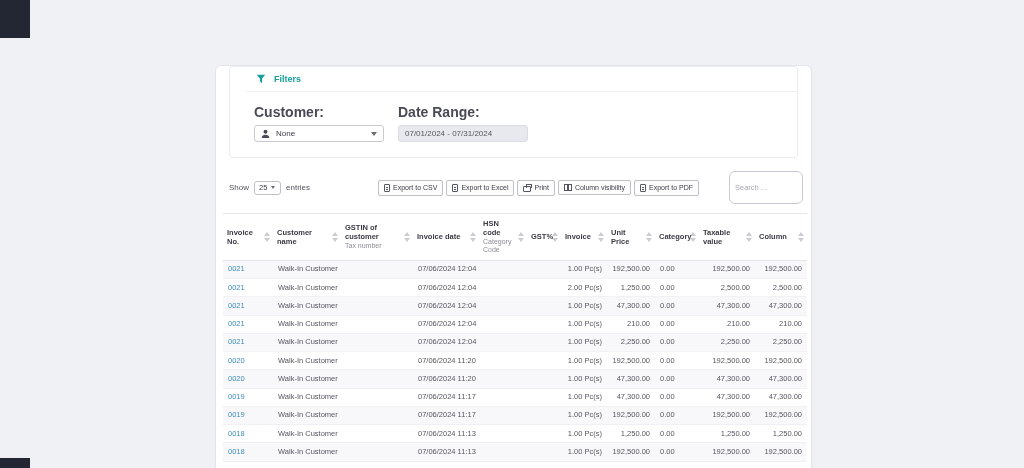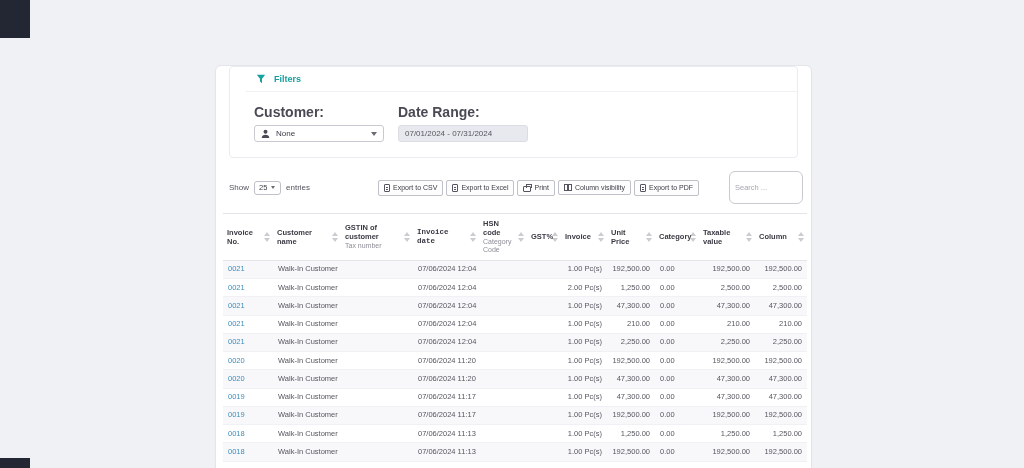--- a/index.html
+++ b/index.html
@@ -165,21 +165,21 @@
       <input class="search-input" type="text" placeholder="Search ..." style="">
     </div>
   </div>
 
   <table class="report-table">
     <thead>
       <tr>
           <th style="width: 50px;"><span>Invoice No.</span><span class="sort-icon"></span></th>
           <th style="width: 68px;"><span>Customer name</span><span class="sort-icon"></span></th>
           <th style="width: 72px;"><span>GSTIN of customer</span><span class="sub">Tax number</span><span class="sort-icon"></span></th>
-          <th style="width: 66px; font-family: Liberation Mono, monospace;"><span>Invoice date</span><span class="sort-icon"></span></th>
+          <th style="width: 66px;"><span>Invoice date</span><span class="sort-icon"></span></th>
           <th style="width: 48px;"><span>HSN code</span><span class="sub">Category Code</span><span class="sort-icon"></span></th>
           <th style="width: 34px;"><span>GST%</span><span class="sort-icon"></span></th>
           <th style="width: 46px;"><span>Invoice</span><span class="sort-icon"></span></th>
           <th style="width: 48px;"><span>Unit Price</span><span class="sort-icon"></span></th>
           <th style="width: 44px;"><span>Category</span><span class="sort-icon"></span></th>
           <th style="width: 56px;"><span>Taxable value</span><span class="sort-icon"></span></th>
           <th style="width: 52px;"><span>Column</span><span class="sort-icon"></span></th>
         </tr>
     </thead>
     <tbody>

